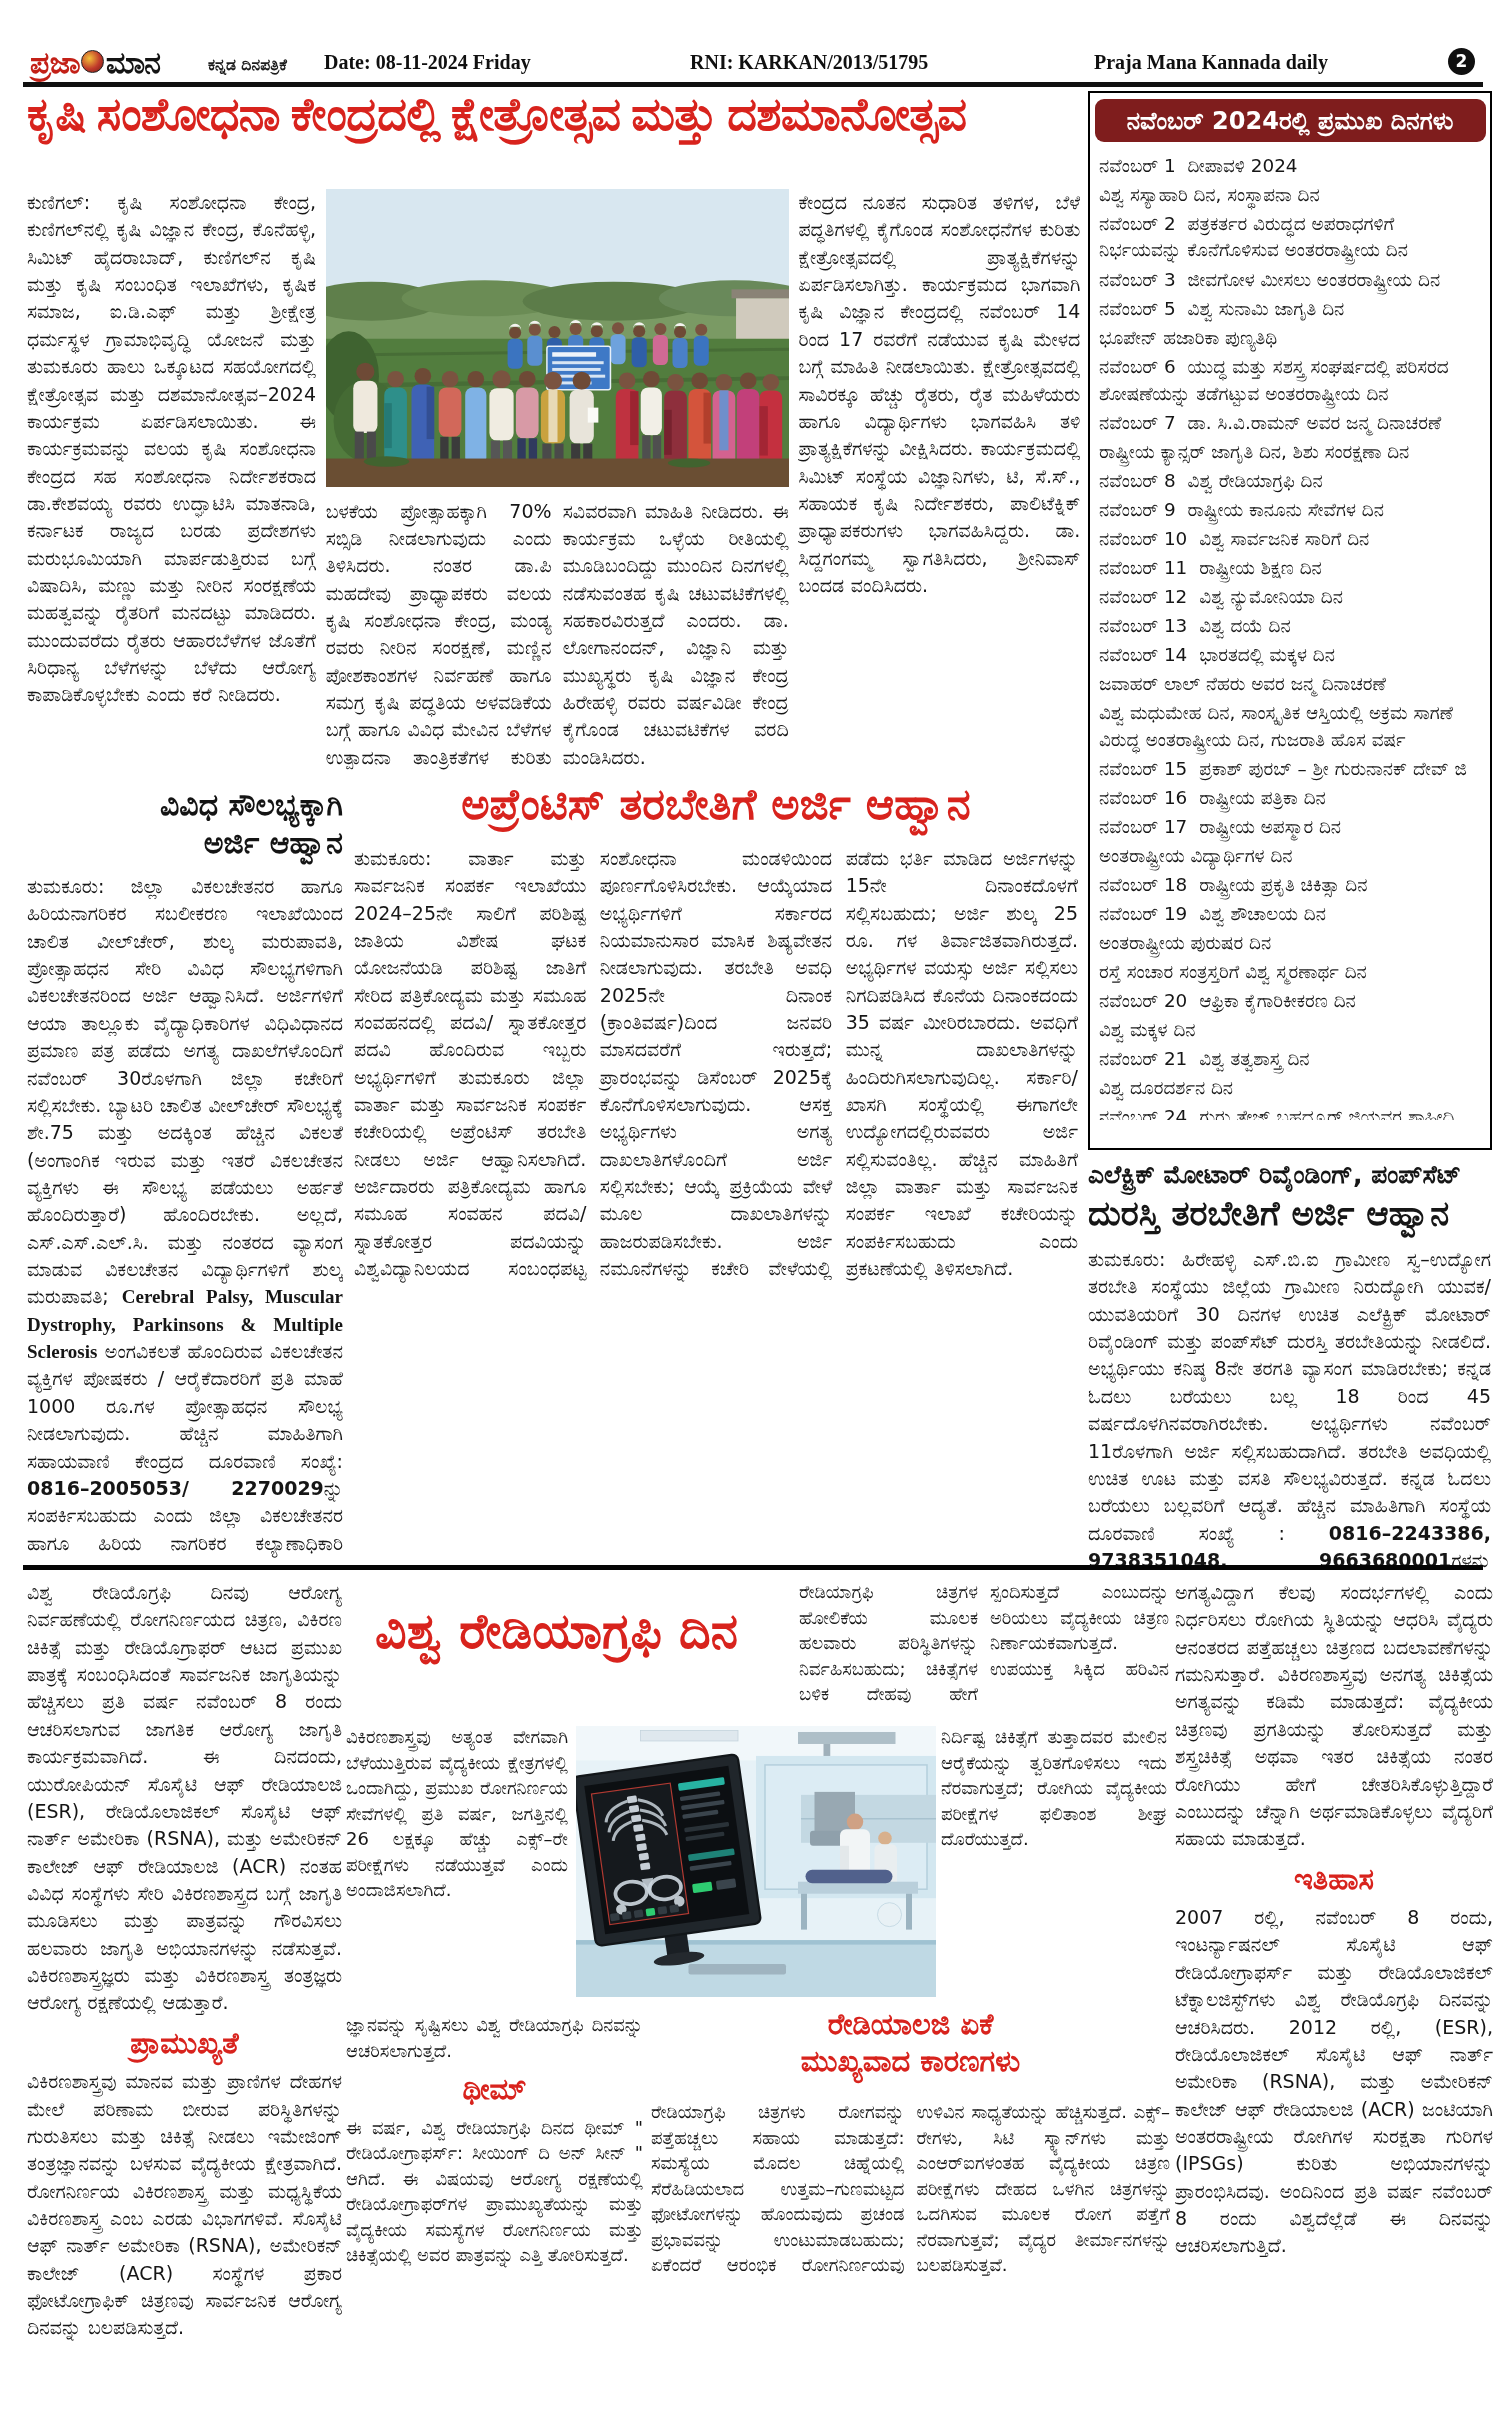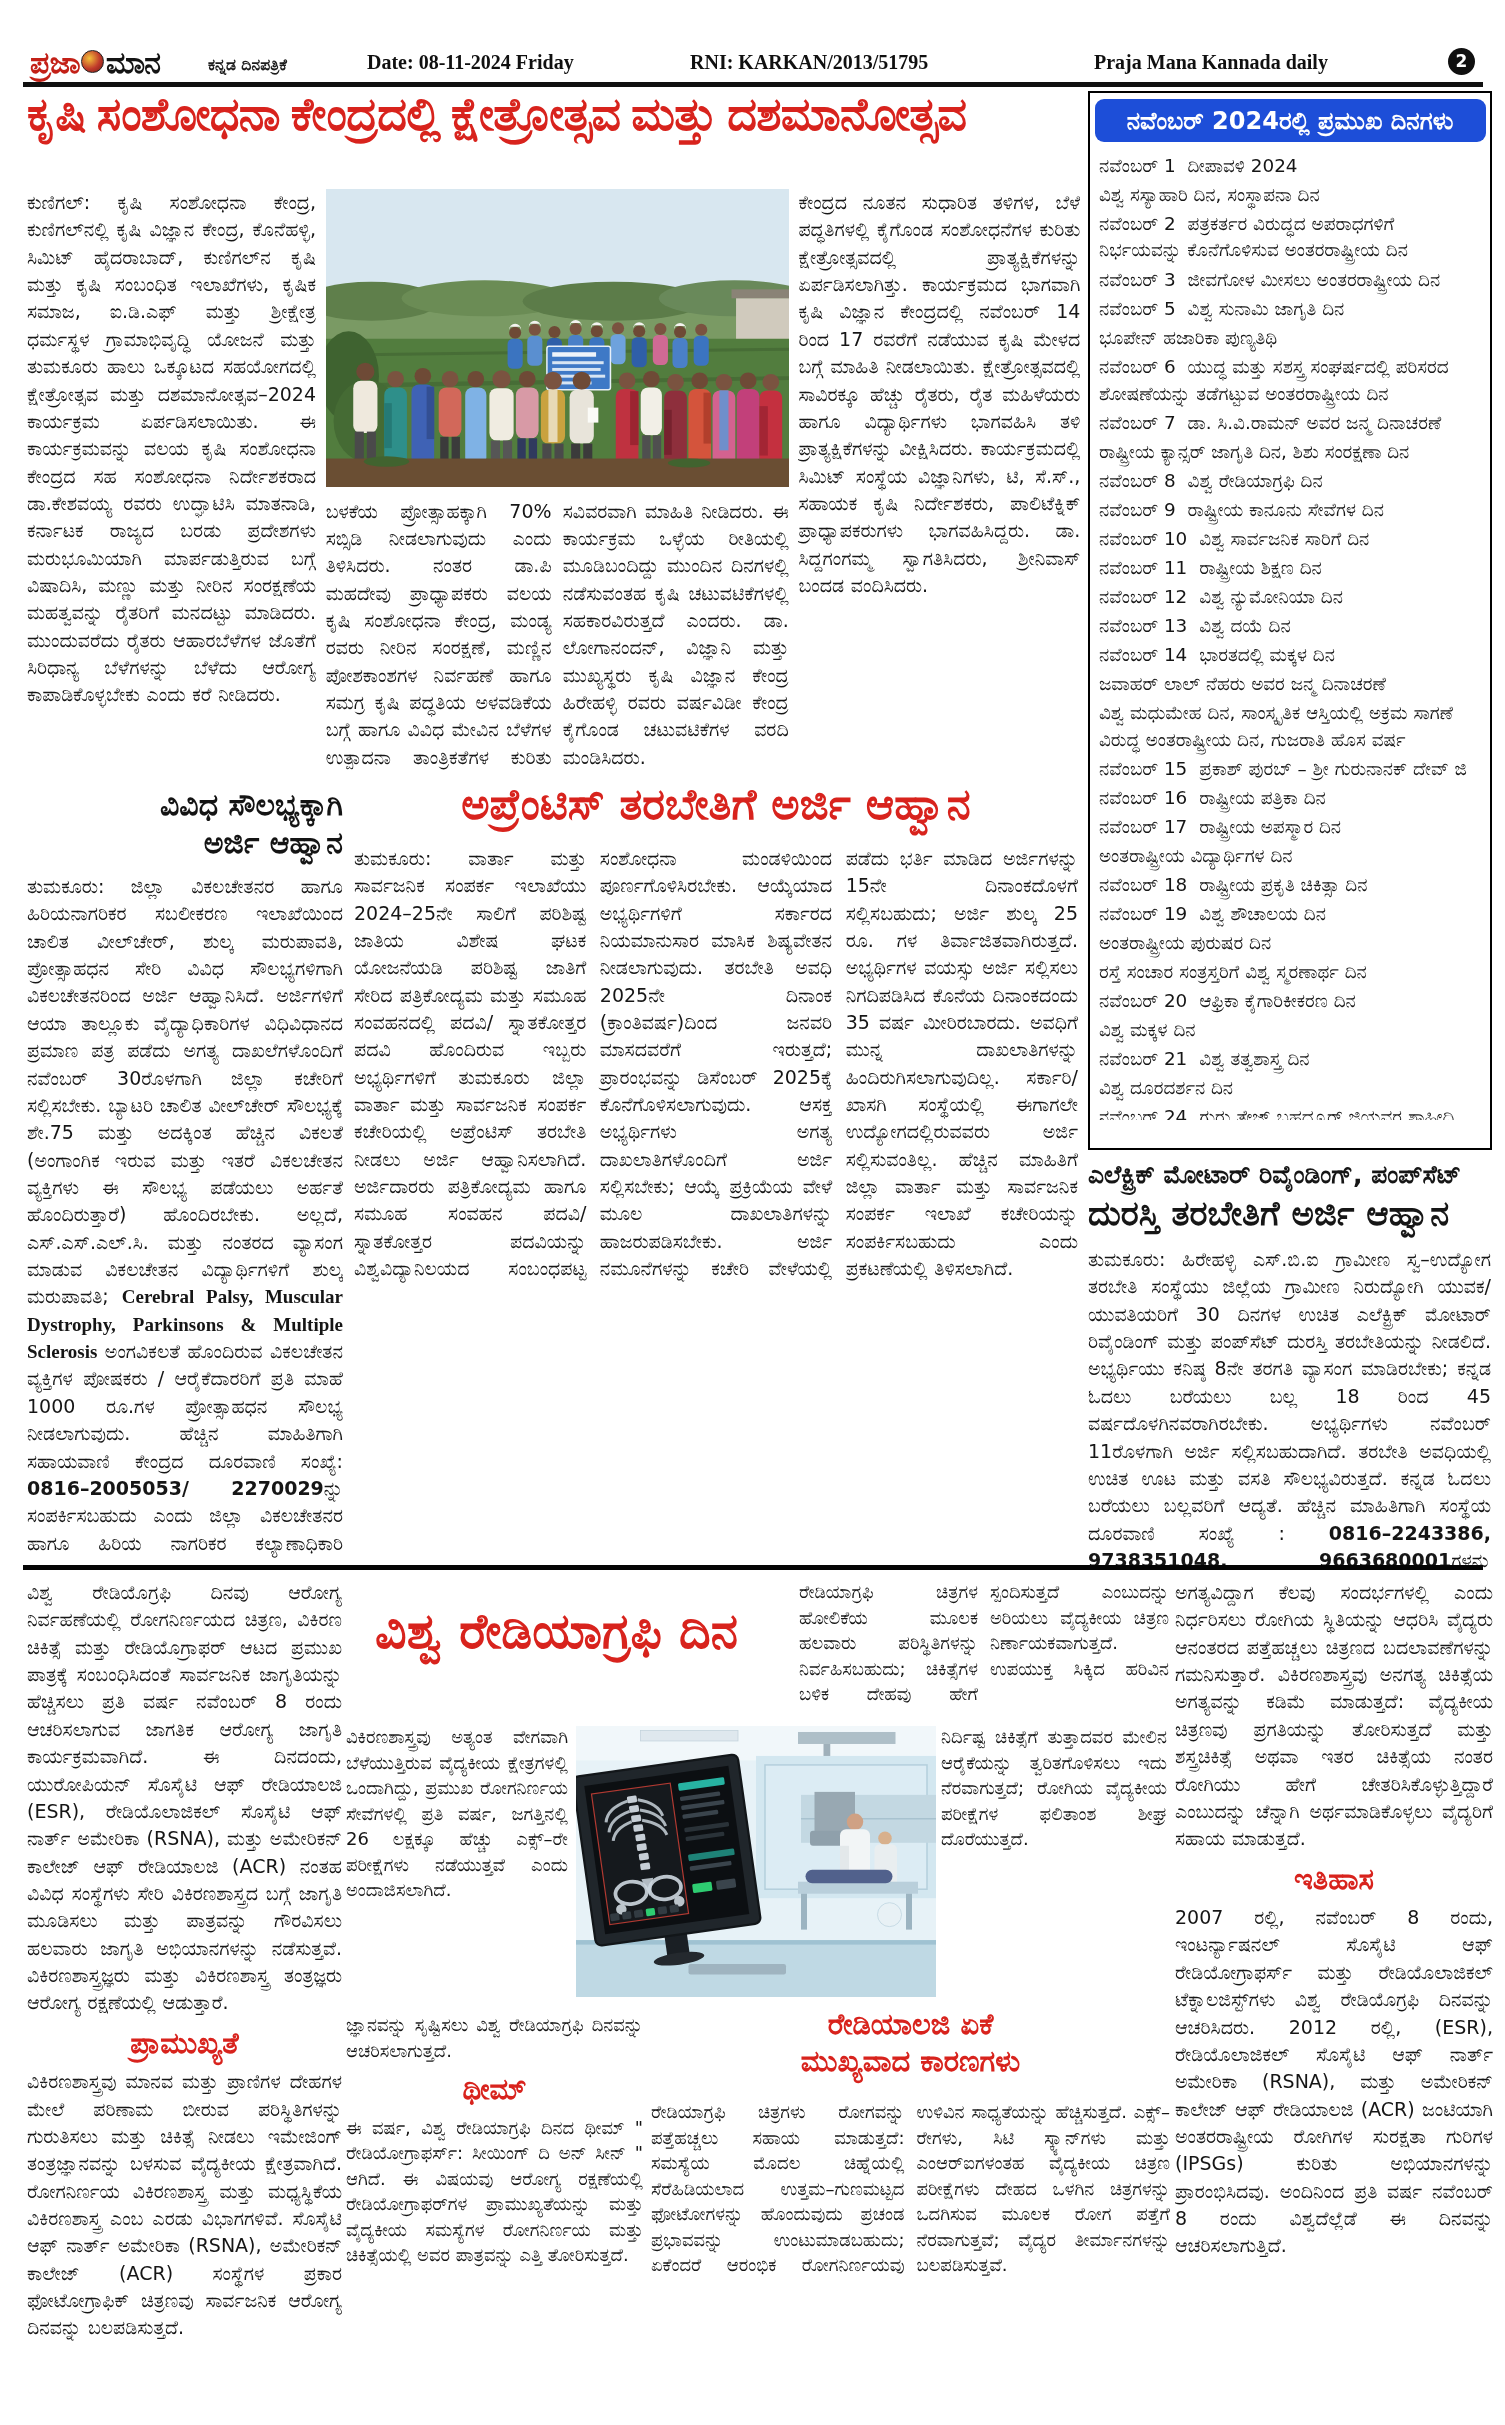--- a/index.html
+++ b/index.html
@@ -33,37 +33,37 @@
   .sub-red{font-size:29px;font-weight:800;color:#d8231d;text-align:center;margin:9px 0 7.5px;}
   
   .story1{display:grid;grid-template-columns:289px 463px 282px;column-gap:9.7px;}
   .photo-frame{width:100%;height:298px;overflow:hidden;background:#cfe0ea;}
   .under-cols{column-count:2;column-gap:11.2px;margin-top:10.5px;height:274px;overflow:hidden;}
   .three-cols{column-count:3;column-gap:13.5px;height:600px;overflow:hidden;}
   .two-cols{column-count:2;column-gap:12px;overflow:hidden;}
   .clip{overflow:hidden;}
   
   .days-box{border:2.2px solid #000;background:#fff;}
-  .days-title{background:#1d4ed8;color:#fff;font-size:24px;font-weight:800;text-align:center;
+  .days-title{background:#7f1d1d;color:#fff;font-size:24px;font-weight:800;text-align:center;
      border-radius:9px;padding:7.5px 4.5px;margin:6px 4.5px 10.5px;}
   .days-list{padding:0 9px;font-size:18.4px;line-height:1.46;}
   .day-item{margin-bottom:2.2px;}
   .day-item .d{margin-right:12px;}
   .divider{background:#050505;}
   b.eng{font-family:"Liberation Serif",serif;}
 </style>
 </head>
 <body>
 
 <div class="page">
 
   <div class="abs" style="left:30px;top:49px;width:1445px;height:31.5px;">
     <span class="abs mast-logo" style="left:0;top:-4.5px;"><span class="lg-a">ಪ್ರಜಾ</span><span class="logo-emblem"></span><span class="lg-b">ಮಾನ</span></span>
     <span class="abs mast-sub" style="left:178px;top:6px;">ಕನ್ನಡ ದಿನಪತ್ರಿಕೆ</span>
-    <span class="abs mast-eng" style="left:294px;top:1.5px;margin-left:43px;">Date: 08-11-2024 Friday</span>
+    <span class="abs mast-eng" style="left:294px;top:1.5px;">Date: 08-11-2024 Friday</span>
     <span class="abs mast-eng" style="left:660px;top:1.5px;">RNI: KARKAN/2013/51795</span>
     <span class="abs mast-eng" style="left:1064px;top:1.5px;">Praja Mana Kannada daily</span>
     <span class="abs page-circle" style="left:1418px;top:-1.5px;">2</span>
   </div>
   <div class="abs head-rule" style="left:22.5px;top:82px;width:1460px;height:4.5px;"></div>
 
   <div class="abs headline-1" style="left:27px;top:91px;width:1054px;">ಕೃಷಿ ಸಂಶೋಧನಾ ಕೇಂದ್ರದಲ್ಲಿ ಕ್ಷೇತ್ರೋತ್ಸವ ಮತ್ತು ದಶಮಾನೋತ್ಸವ</div>
 
   <div class="abs story1" style="left:27px;top:189px;width:1052px;height:588px;">
     <div class="body-text just clip" style="height:588px;">ಕುಣಿಗಲ್: ಕೃಷಿ ಸಂಶೋಧನಾ ಕೇಂದ್ರ, ಕುಣಿಗಲ್‌ನಲ್ಲಿ ಕೃಷಿ ವಿಜ್ಞಾನ ಕೇಂದ್ರ, ಕೊನೆಹಳ್ಳಿ, ಸಿಮಿಟ್ ಹೈದರಾಬಾದ್, ಕುಣಿಗಲ್‌ನ ಕೃಷಿ ಮತ್ತು ಕೃಷಿ ಸಂಬಂಧಿತ ಇಲಾಖೆಗಳು, ಕೃಷಿಕ ಸಮಾಜ, ಐ.ಡಿ.ಎಫ್ ಮತ್ತು ಶ್ರೀಕ್ಷೇತ್ರ ಧರ್ಮಸ್ಥಳ ಗ್ರಾಮಾಭಿವೃದ್ಧಿ ಯೋಜನೆ ಮತ್ತು ತುಮಕೂರು ಹಾಲು ಒಕ್ಕೂಟದ ಸಹಯೋಗದಲ್ಲಿ ಕ್ಷೇತ್ರೋತ್ಸವ ಮತ್ತು ದಶಮಾನೋತ್ಸವ–2024 ಕಾರ್ಯಕ್ರಮ ಏರ್ಪಡಿಸಲಾಯಿತು. ಈ ಕಾರ್ಯಕ್ರಮವನ್ನು ವಲಯ ಕೃಷಿ ಸಂಶೋಧನಾ ಕೇಂದ್ರದ ಸಹ ಸಂಶೋಧನಾ ನಿರ್ದೇಶಕರಾದ ಡಾ.ಕೇಶವಯ್ಯ ರವರು ಉದ್ಘಾಟಿಸಿ ಮಾತನಾಡಿ, ಕರ್ನಾಟಕ ರಾಜ್ಯದ ಬರಡು ಪ್ರದೇಶಗಳು ಮರುಭೂಮಿಯಾಗಿ ಮಾರ್ಪಡುತ್ತಿರುವ ಬಗ್ಗೆ ವಿಷಾದಿಸಿ, ಮಣ್ಣು ಮತ್ತು ನೀರಿನ ಸಂರಕ್ಷಣೆಯ ಮಹತ್ವವನ್ನು ರೈತರಿಗೆ ಮನದಟ್ಟು ಮಾಡಿದರು. ಮುಂದುವರೆದು ರೈತರು ಆಹಾರಬೆಳೆಗಳ ಜೊತೆಗೆ ಸಿರಿಧಾನ್ಯ ಬೆಳೆಗಳನ್ನು ಬೆಳೆದು ಆರೋಗ್ಯ ಕಾಪಾಡಿಕೊಳ್ಳಬೇಕು ಎಂದು ಕರೆ ನೀಡಿದರು.</div>

